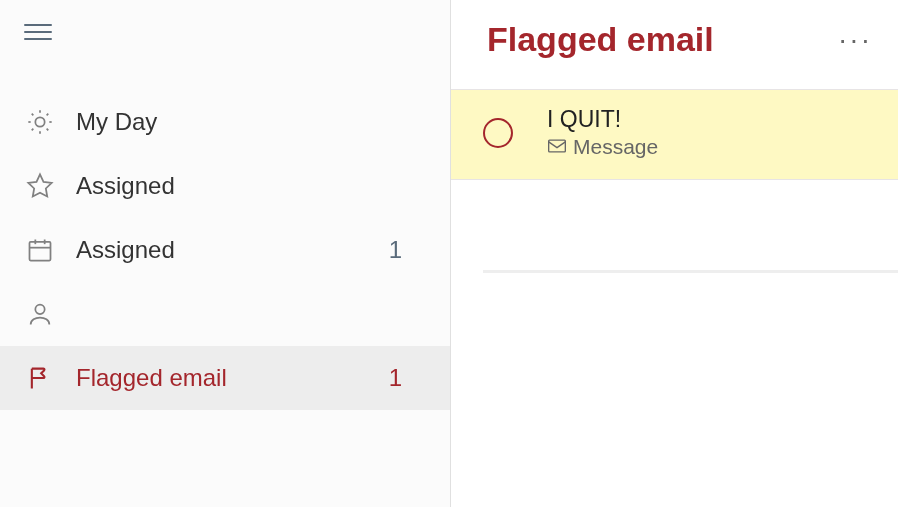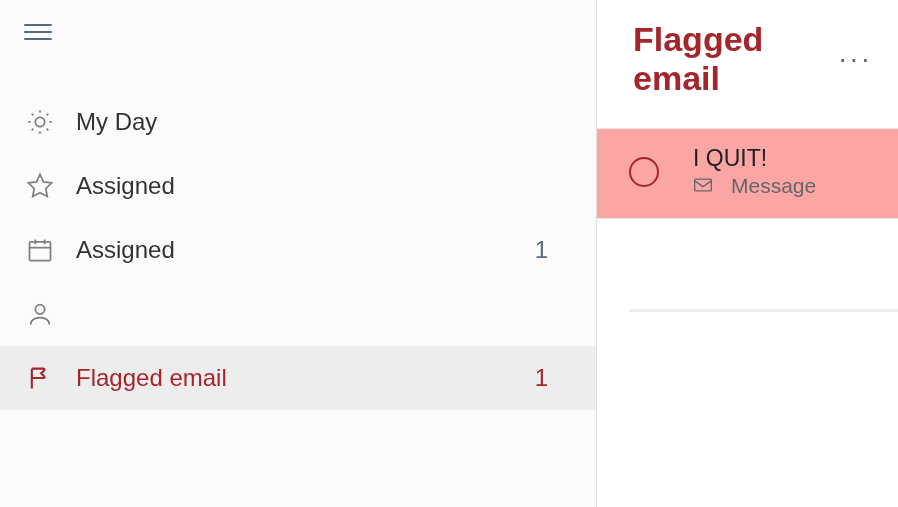--- a/index.html
+++ b/index.html
@@ -5,21 +5,21 @@
     * { margin: 0; padding: 0; box-sizing: border-box; }
     body {
       font-family: 'Segoe UI', -apple-system, sans-serif;
       width: 898px;
       height: 507px;
       display: flex;
       background: #fff;
       overflow: hidden;
     }
     .sidebar {
-      width: 597px;
+      width: 451px;
       background: #fbfbfb;
       border-right: 1px solid #e0e0e0;
       display: flex;
       flex-direction: column;
     }
     .hamburger {
       padding: 24px 24px 50px 24px;
     }
     .hamburger-icon {
       display: flex;
@@ -108,21 +108,21 @@
     }
     .group-title {
       font-size: 26px;
       font-weight: 600;
       color: #222;
     }
     .task-item {
       display: flex;
       align-items: center;
       padding: 16px 0 20px 32px;
-      background: #fca5a5;
+      background: #fef9c3;
       border-top: 1px solid #e7e4e5;
       border-bottom: 1px solid #e7e4e5;
       cursor: pointer;
     }
     .task-circle {
       width: 30px;
       height: 30px;
       border: 2px solid #a4262c;
       border-radius: 50%;
       margin-right: 34px;
@@ -132,21 +132,21 @@
       flex: 1;
     }
     .task-title {
       font-size: 23px;
       color: #222;
       margin-bottom: 2px;
     }
     .task-meta {
       display: flex;
       align-items: center;
-      gap: 18px;
+      gap: 6px;
       color: #666;
       font-size: 21px;
     }
     .divider2 {
       margin-top: 90px;
       height: 3px;
       background: #eee;
       margin-left: 32px;
     }
   </style>

